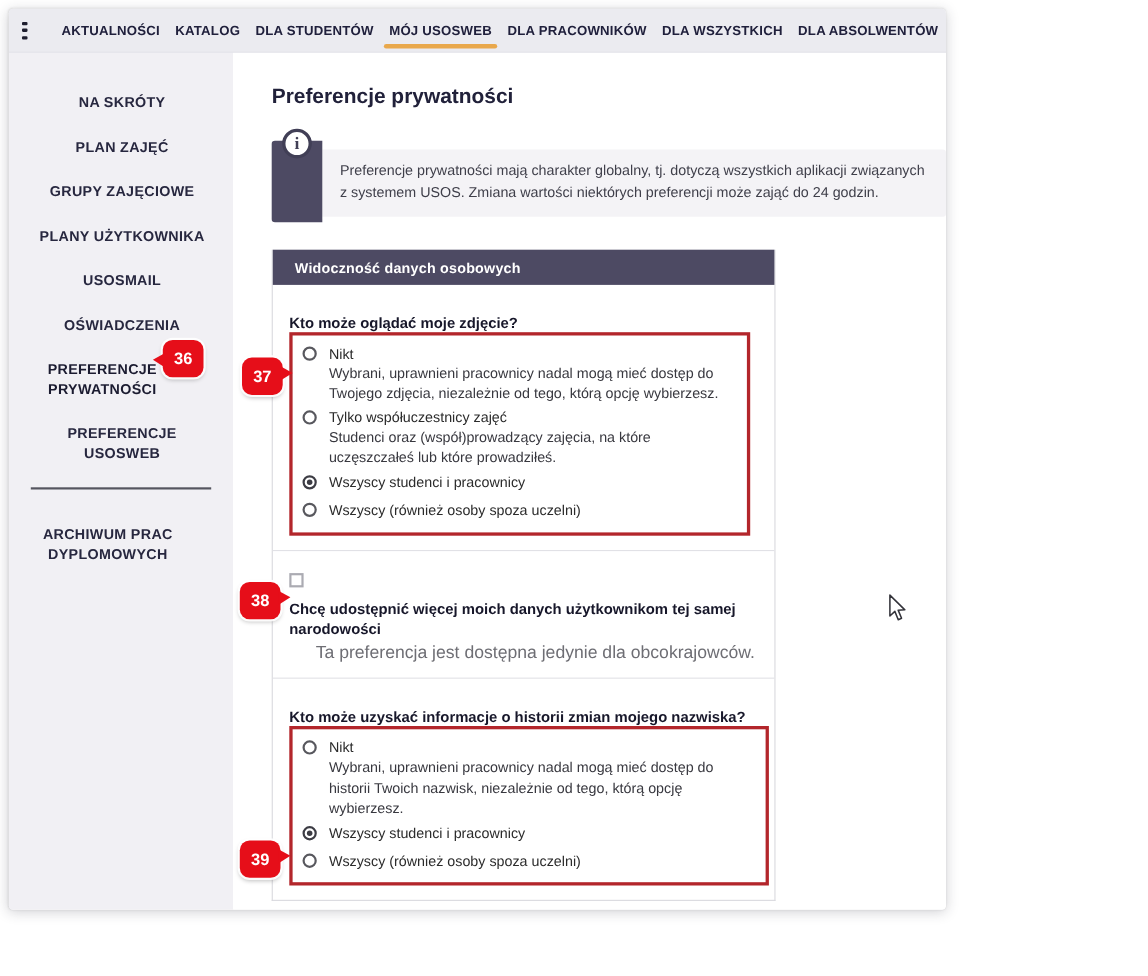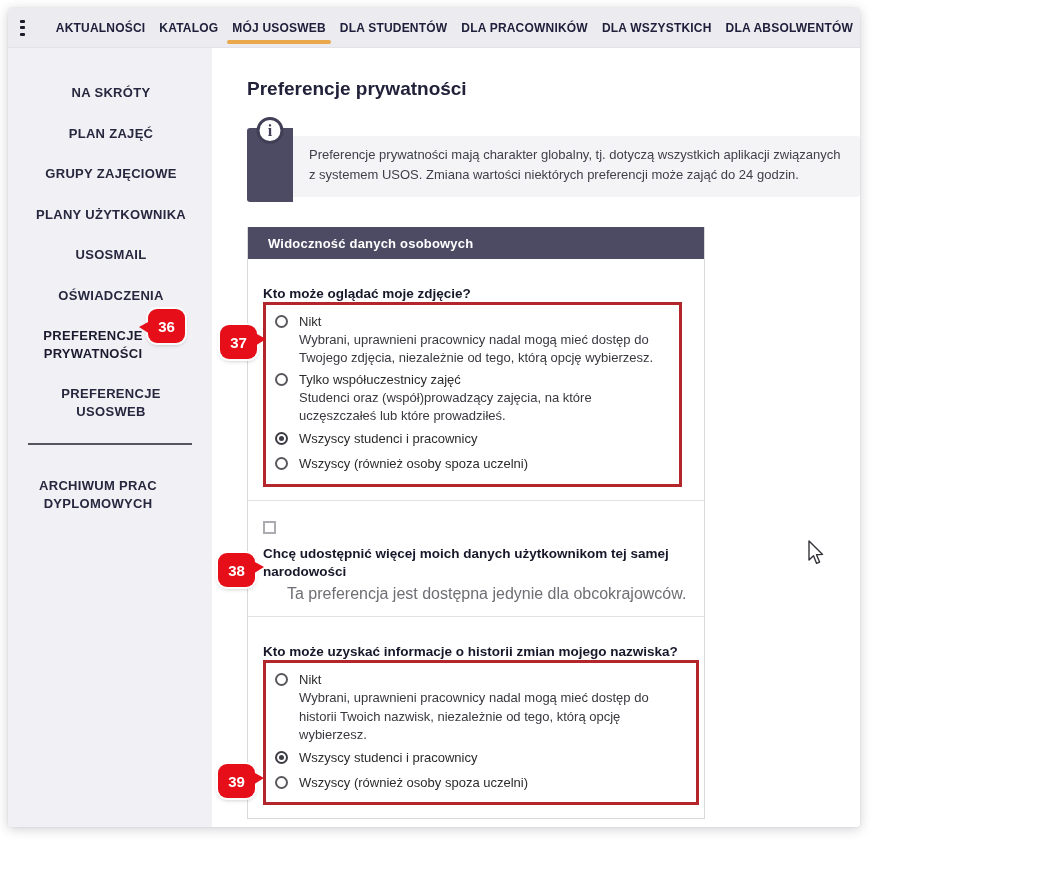--- a/index.html
+++ b/index.html
@@ -90,22 +90,22 @@
   <div class="app">
 
     <div class="navbar">
       <div class="hamburger">
         <span></span>
           <span></span>
           <span></span>
       </div>
       <div class="nav-item">AKTUALNOŚCI</div>
       <div class="nav-item">KATALOG</div>
+      <div class="nav-item">DLA STUDENTÓW</div>
       <div class="nav-item active">MÓJ USOSWEB</div>
-      <div class="nav-item">DLA STUDENTÓW</div>
       <div class="nav-item">DLA PRACOWNIKÓW</div>
       <div class="nav-item">DLA WSZYSTKICH</div>
       <div class="nav-item">DLA ABSOLWENTÓW</div>
     </div>
 
     <div class="bodyrow">
 
       <div class="sidebar">
         <div class="side-item">NA SKRÓTY</div>
         <div class="side-item">PLAN ZAJĘĆ</div>
@@ -206,19 +206,19 @@
 
           </div>
         </div>
 
       </div>
     </div>
   </div>
 
   <div class="badge tail-left" style="left:148px; top:309px;">36</div>
   <div class="badge tail-right" style="left:220px; top:277px;margin-top:48px;">37</div>
-  <div class="badge tail-right" style="left:218px; top:553px;">38</div>
+  <div class="badge tail-right" style="left:218px; top:529px;">38</div>
   <div class="badge tail-right" style="left:218px; top:764px;">39</div>
 
   <svg class="cursor" style="left:806px; top:540px;" width="20" height="27" viewBox="0 0 20 27">
     <path d="M3 1 L3 20 L7.5 15.8 L10.6 23.4 L13.6 22.1 L10.5 14.7 L16.6 14.4 Z" fill="#ffffff" stroke="#33333a" stroke-width="1.4" stroke-linejoin="round"></path>
   </svg>
 </div>
 
 </body></html>

